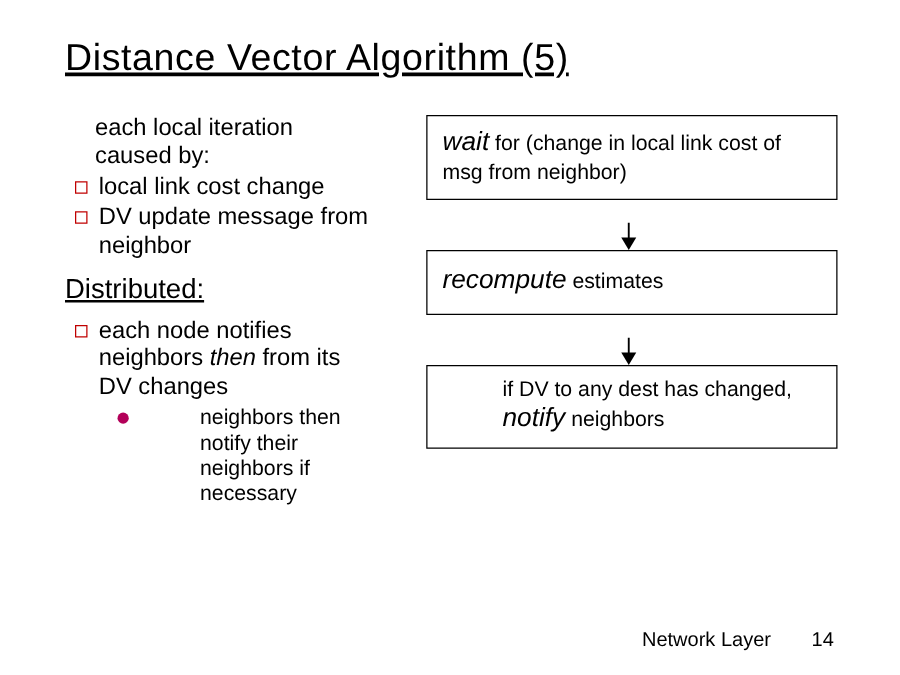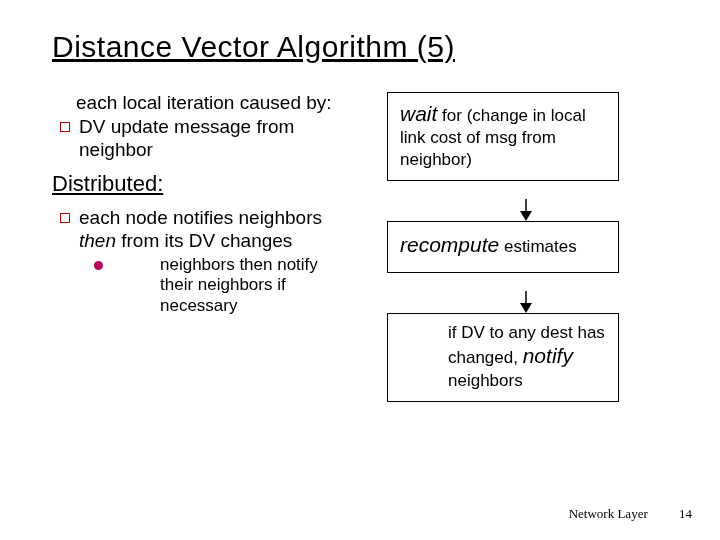--- a/index.html
+++ b/index.html
@@ -91,57 +91,61 @@
   }
   .only-i { font-style: italic; }
   .right-head {
     font-family: Arial, sans-serif;
     font-size: 21px;
     text-decoration: underline;
     margin-bottom: 20px;
   }
   .flowbox {
     border: 1.5px solid #000;
-    width: 232px;
+    width: 329px;
     margin-left: 6px;
     margin-bottom: 18px;
   }
   .fb-inner {
     padding: 8px 12px 10px 12px;
     font-family: Arial, sans-serif;
     font-size: 17px;
     line-height: 1.25;
   }
   .em-it {
     font-style: italic;
     font-size: 21px;
   }
   .arrow-down {
     display: block;
     margin: 0 auto;
   }
   .footer {
     position: absolute;
     bottom: 18px;
-    right: 28px;
-    font-family: Liberation Serif, serif;
-    font-size: 13px;
+    right: 53px;
+    font-family: Liberation Sans, sans-serif;
+    font-size: 16px;
     color: #000;
   }
   .footer .pnum { margin-left: 28px; }
 </style>
 </head>
 <body>
 
 <div class="title">Distance Vector Algorithm (5)</div>
 
 <div class="cols">
 
   <div class="col-left">
     <div class="sub-intro">each local iteration caused by:</div>
+    <div class="bul">
+      <div class="bmk"></div>
+      <div class="btxt">local link cost change</div>
+    </div>
     <div class="bul">
       <div class="bmk"></div>
       <div class="btxt">DV update message from neighbor</div>
     </div>
 
     <div class="sec-head2">Distributed:</div>
     <div class="bul">
       <div class="bmk"></div>
       <div class="btxt">
         <span>each node notifies neighbors </span><span class="only-i">then</span><span> from its DV changes</span>

